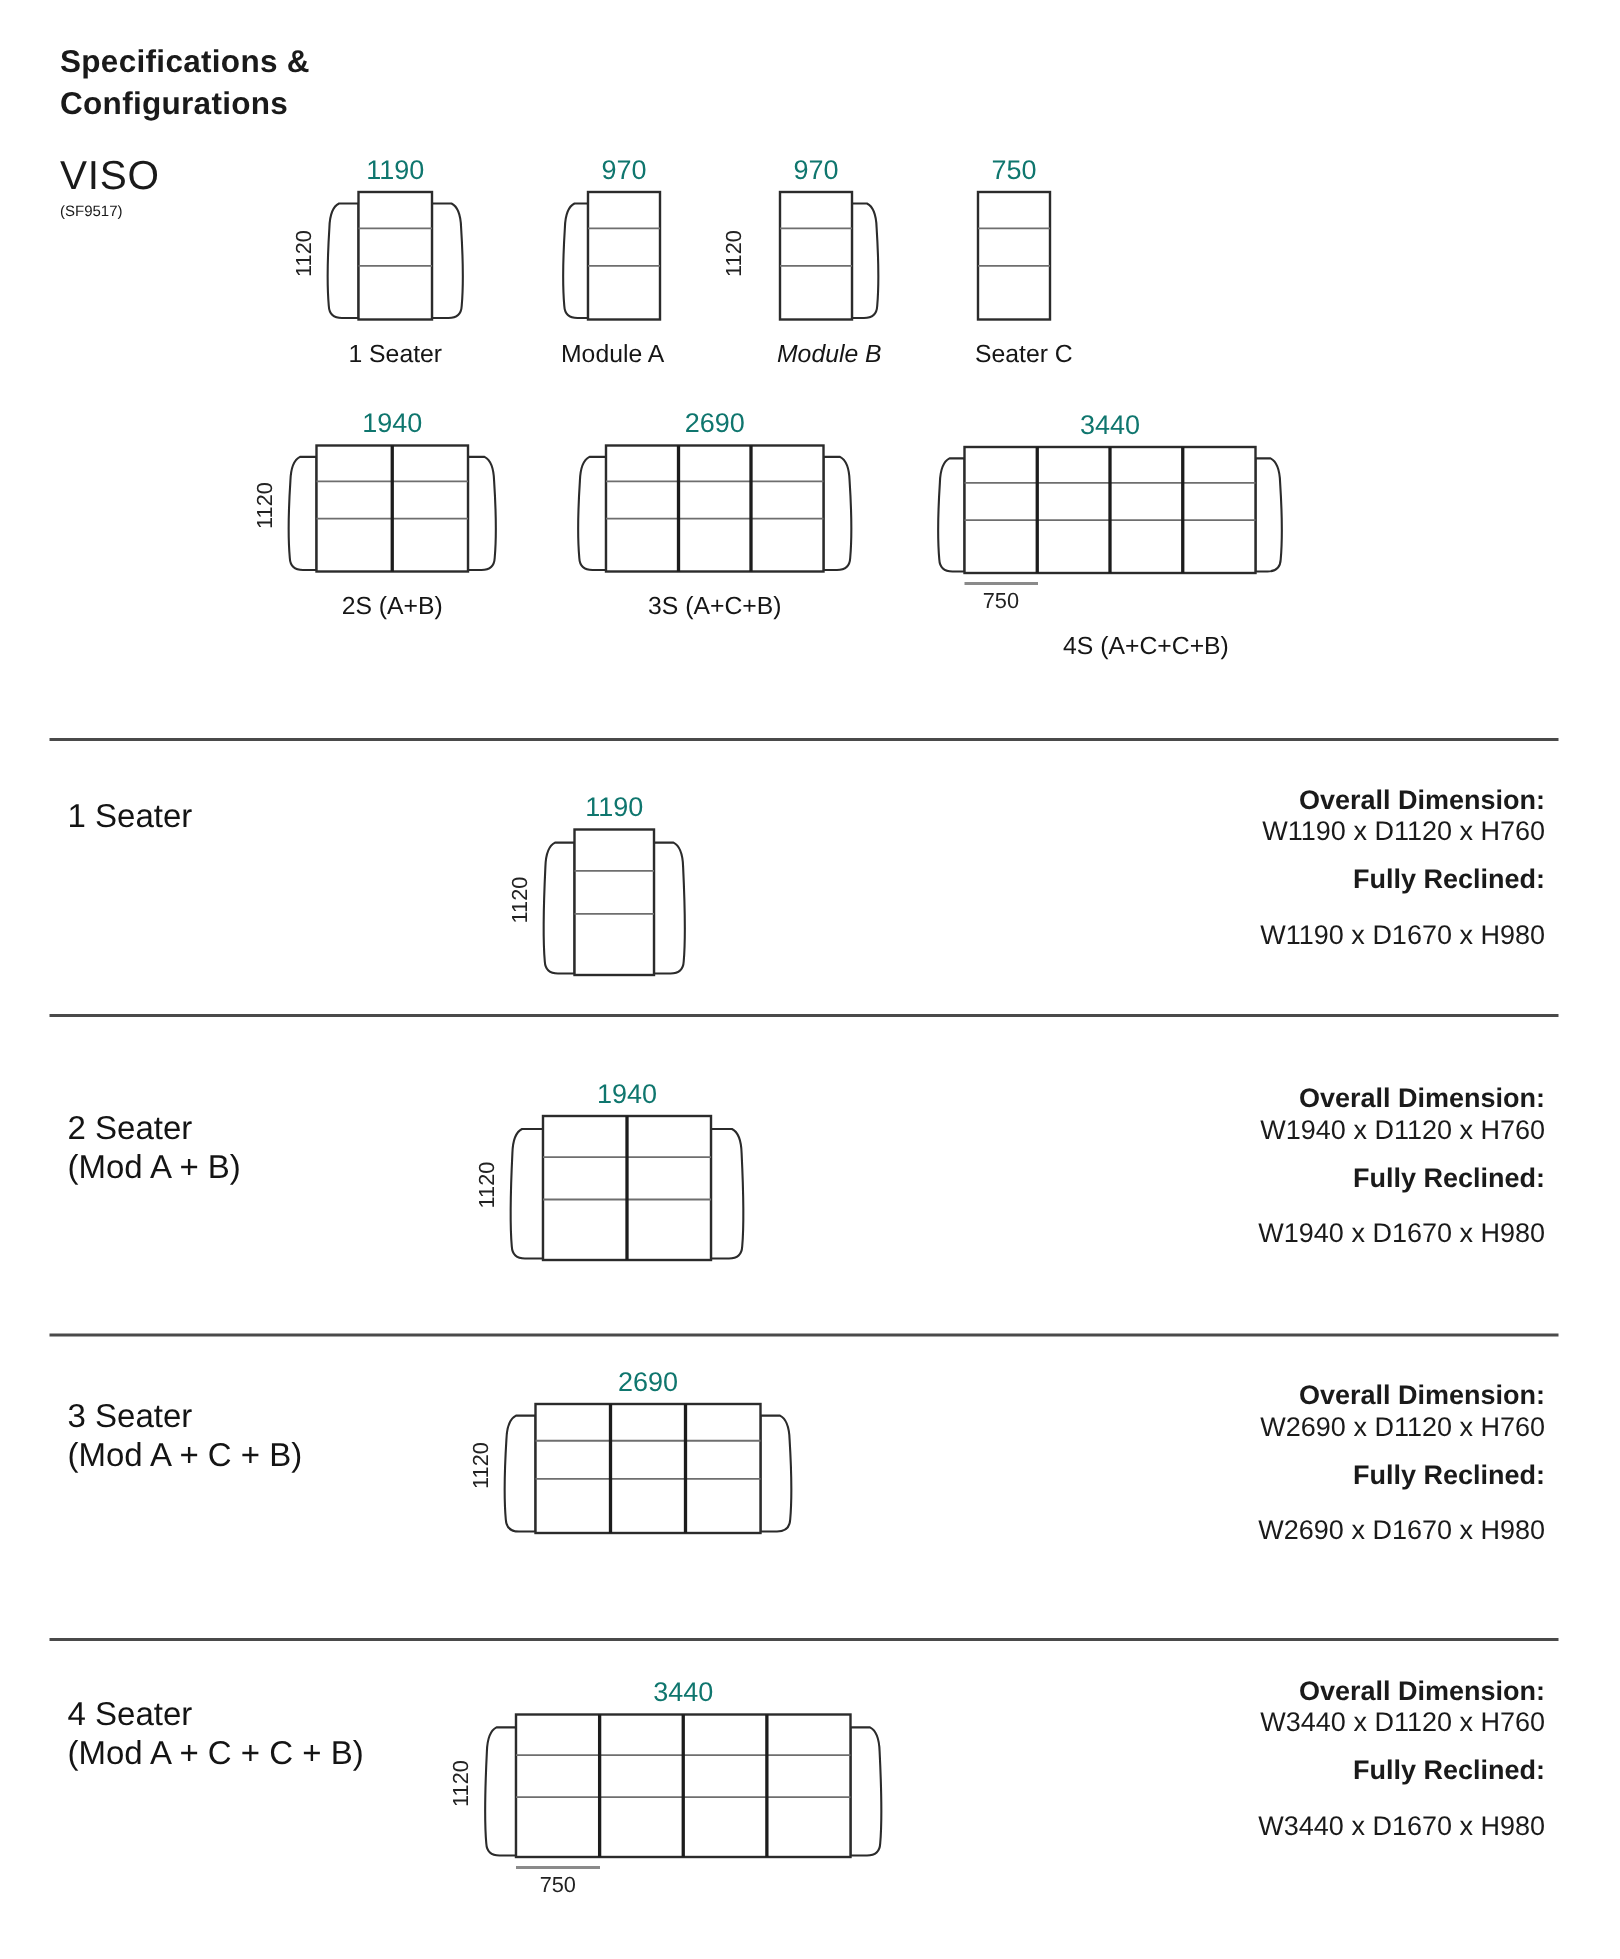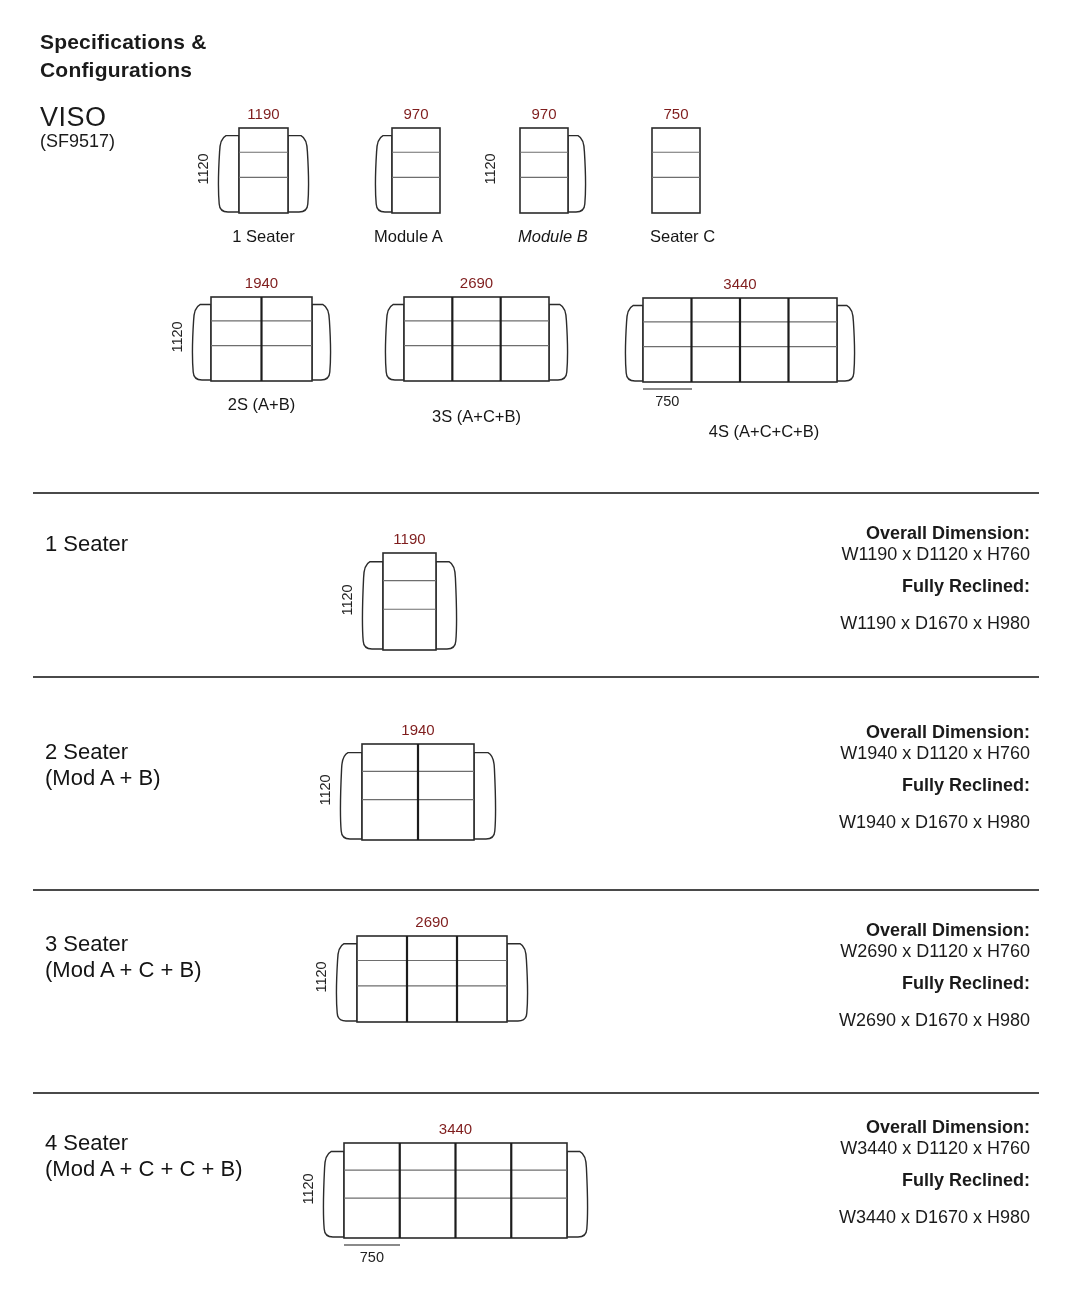--- a/index.html
+++ b/index.html
@@ -1,25 +1,25 @@
 <!DOCTYPE html>
 <html><head>
 <meta charset="utf-8">
 <style>
   html,body{margin:0;padding:0;background:#ffffff;}
   body{font-family:"Liberation Sans","DejaVu Sans",sans-serif;color:#1a1a1a;}
   #page{position:relative;width:1080px;height:1306px;background:#fff;overflow:hidden;}
 
   .page-title{position:absolute;left:40px;top:28px;font-size:21px;font-weight:bold;line-height:28px;letter-spacing:.2px;}
   .product-name{position:absolute;left:40px;top:102px;font-size:27px;font-weight:400;line-height:30px;letter-spacing:.5px;}
-  .product-code{position:absolute;left:40px;top:133px;font-size:18px;line-height:17px;}
+  .product-code{position:absolute;left:40px;top:133px;font-size:10px;line-height:17px;}
 
   .diagram{position:absolute;}
   .diagram svg{display:block;}
-  .dimw{position:absolute;top:-21px;transform:translateX(-50%);font-size:15px;line-height:17px;white-space:nowrap;color:#7f1d1d;}
+  .dimw{position:absolute;top:-21px;transform:translateX(-50%);font-size:18px;line-height:17px;white-space:nowrap;color:#0f766e;}
   .dimd{position:absolute;left:-14px;transform:translate(-50%,-50%) rotate(-90deg);font-size:14.5px;white-space:nowrap;color:#222;}
   .dimd.far{left:-28px;}
   .dname{position:absolute;left:0;width:100%;text-align:center;font-size:16.5px;white-space:nowrap;color:#161616;}
   .dname.nudge{transform:translate(24px,6px);margin-top:20px;}
   .seatdim{position:absolute;border-top:2px solid #8a8a8a;text-align:center;font-size:14.5px;padding-top:3px;color:#222;}
 
   .arm{fill:#fff;stroke:#2b2b2b;stroke-width:1.4;stroke-linejoin:round;}
   .sofa-body{fill:#fff;stroke:#2b2b2b;stroke-width:1.6;}
   .hline{stroke:#6e6e6e;stroke-width:1.2;}
   .vline{stroke:#1c1c1c;stroke-width:2.2;}
@@ -108,21 +108,21 @@
     <div class="dimw" style="left: 92.5px;">2690</div>
     <svg width="185" height="88" viewBox="0 0 185 88">
         <path class="arm" d="M 20 9.559999999999999 L 9 9.559999999999999 Q 3 12.559999999999999 2.6 25.56 Q 0.5 58 2.2 77 Q 2.6 85 11 85 L 20 85 Z"></path>
         <path class="arm" d="M 165 9.559999999999999 L 176 9.559999999999999 Q 182 12.559999999999999 182.4 25.56 Q 184.5 58 182.8 77 Q 182.4 85 174 85 L 165 85 Z"></path>
         <rect class="sofa-body" x="20" y="2" width="145" height="84"></rect>
         <line class="hline" x1="20" y1="25.939999999999998" x2="165" y2="25.939999999999998"></line>
         <line class="hline" x1="20" y1="50.72" x2="165" y2="50.72"></line>
         <line class="vline" x1="68.33333333333334" y1="2" x2="68.33333333333334" y2="86"></line>
         <line class="vline" x1="116.66666666666667" y1="2" x2="116.66666666666667" y2="86"></line>
       </svg>
-    <div class="dname" style="top: 112px;">3S (A+C+B)</div>
+    <div class="dname" style="top: 100px;">3S (A+C+B)</div>
   </div>
 
   <div class="diagram" style="left: 624px; top: 296px; width: 232px;">
     <div class="dimw" style="left: 116px;">3440</div>
     <svg width="232" height="88" viewBox="0 0 232 88">
         <path class="arm" d="M 19 9.559999999999999 L 9 9.559999999999999 Q 3 12.559999999999999 2.6 25.56 Q 0.5 58 2.2 77 Q 2.6 85 11 85 L 19 85 Z"></path>
         <path class="arm" d="M 213 9.559999999999999 L 223 9.559999999999999 Q 229 12.559999999999999 229.4 25.56 Q 231.5 58 229.8 77 Q 229.4 85 221 85 L 213 85 Z"></path>
         <rect class="sofa-body" x="19" y="2" width="194" height="84"></rect>
         <line class="hline" x1="19" y1="25.939999999999998" x2="213" y2="25.939999999999998"></line>
         <line class="hline" x1="19" y1="50.72" x2="213" y2="50.72"></line>

